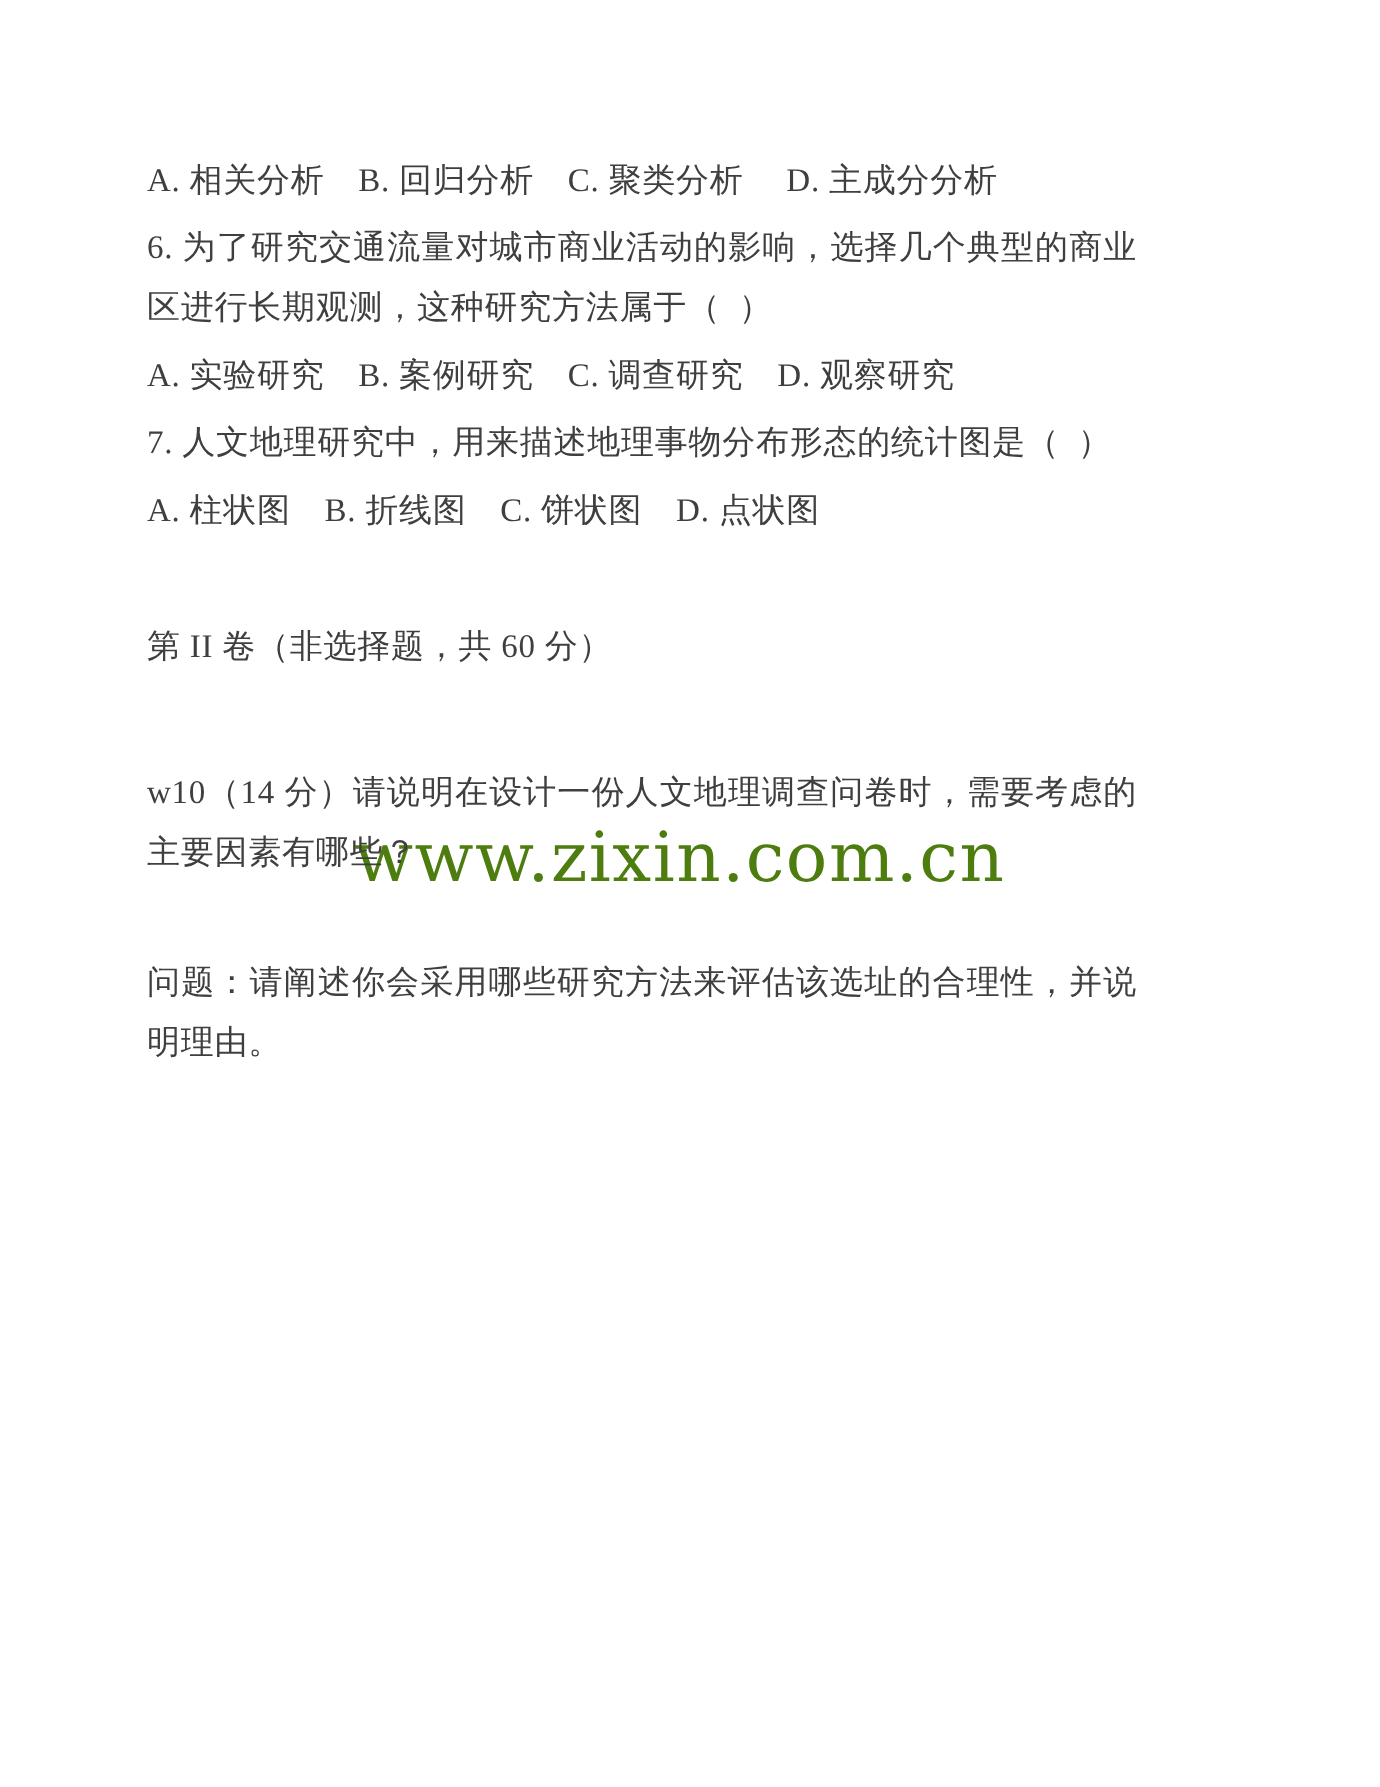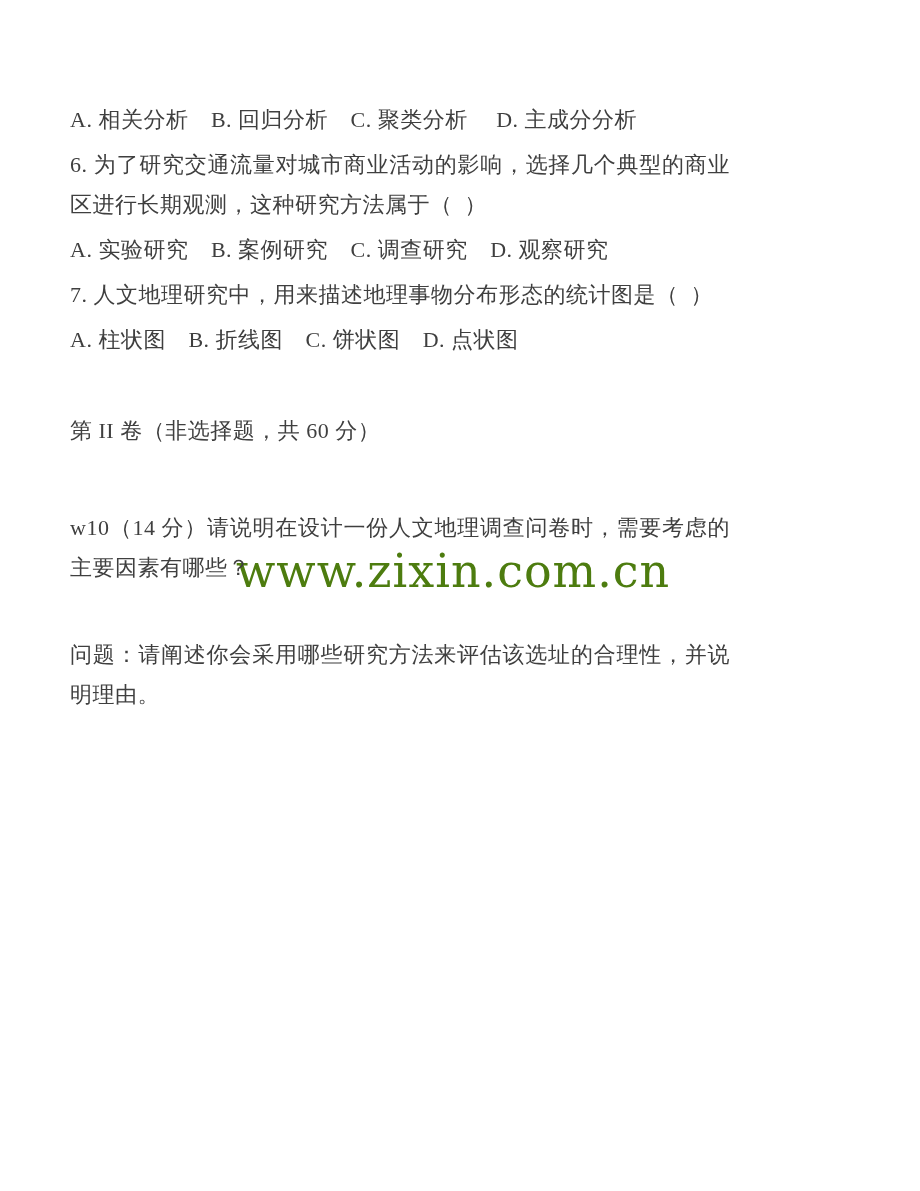--- a/index.html
+++ b/index.html
@@ -11,21 +11,21 @@
     width: 920px;
     height: 1191px;
     position: relative;
     overflow: hidden;
     font-family: "Liberation Serif", "DejaVu Serif", serif;
     color: #3f3f3f;
   }
   .content {
     position: relative;
     z-index: 1;
-    padding: 100px 0 0 70px;
+    padding: 100px 0 0 98px;
     width: 660px;
   }
   p.line {
     margin: 0 0 5px 0;
     font-size: 22px;
     line-height: 40px;
     text-align: justify;
     letter-spacing: 0.5px;
     white-space: pre-wrap;
   }

